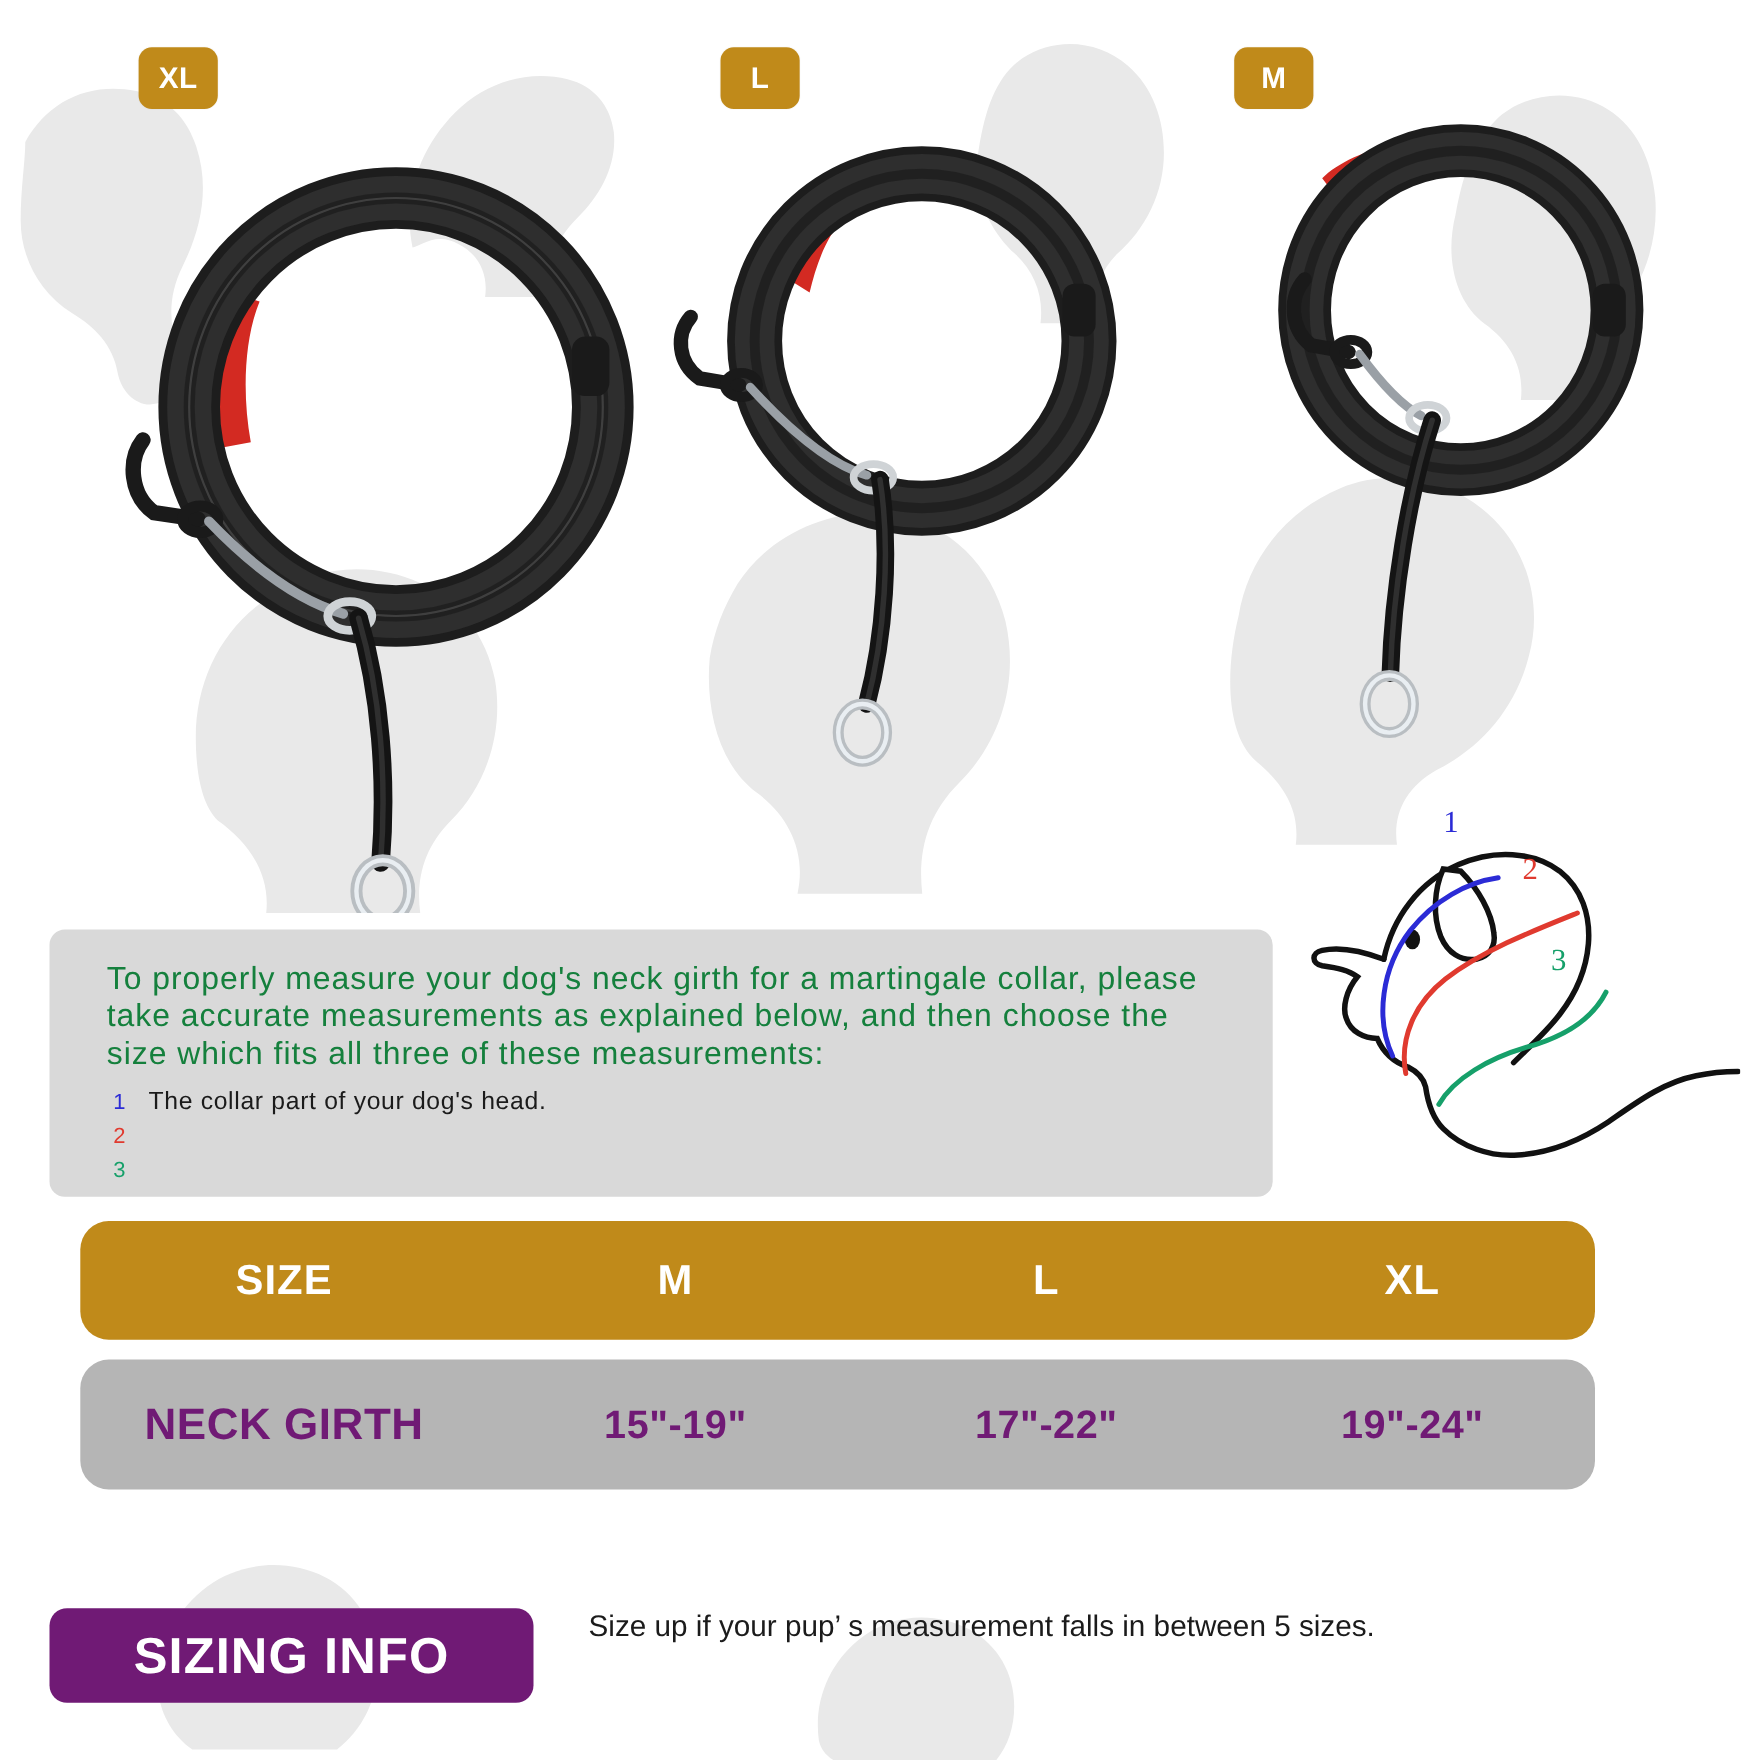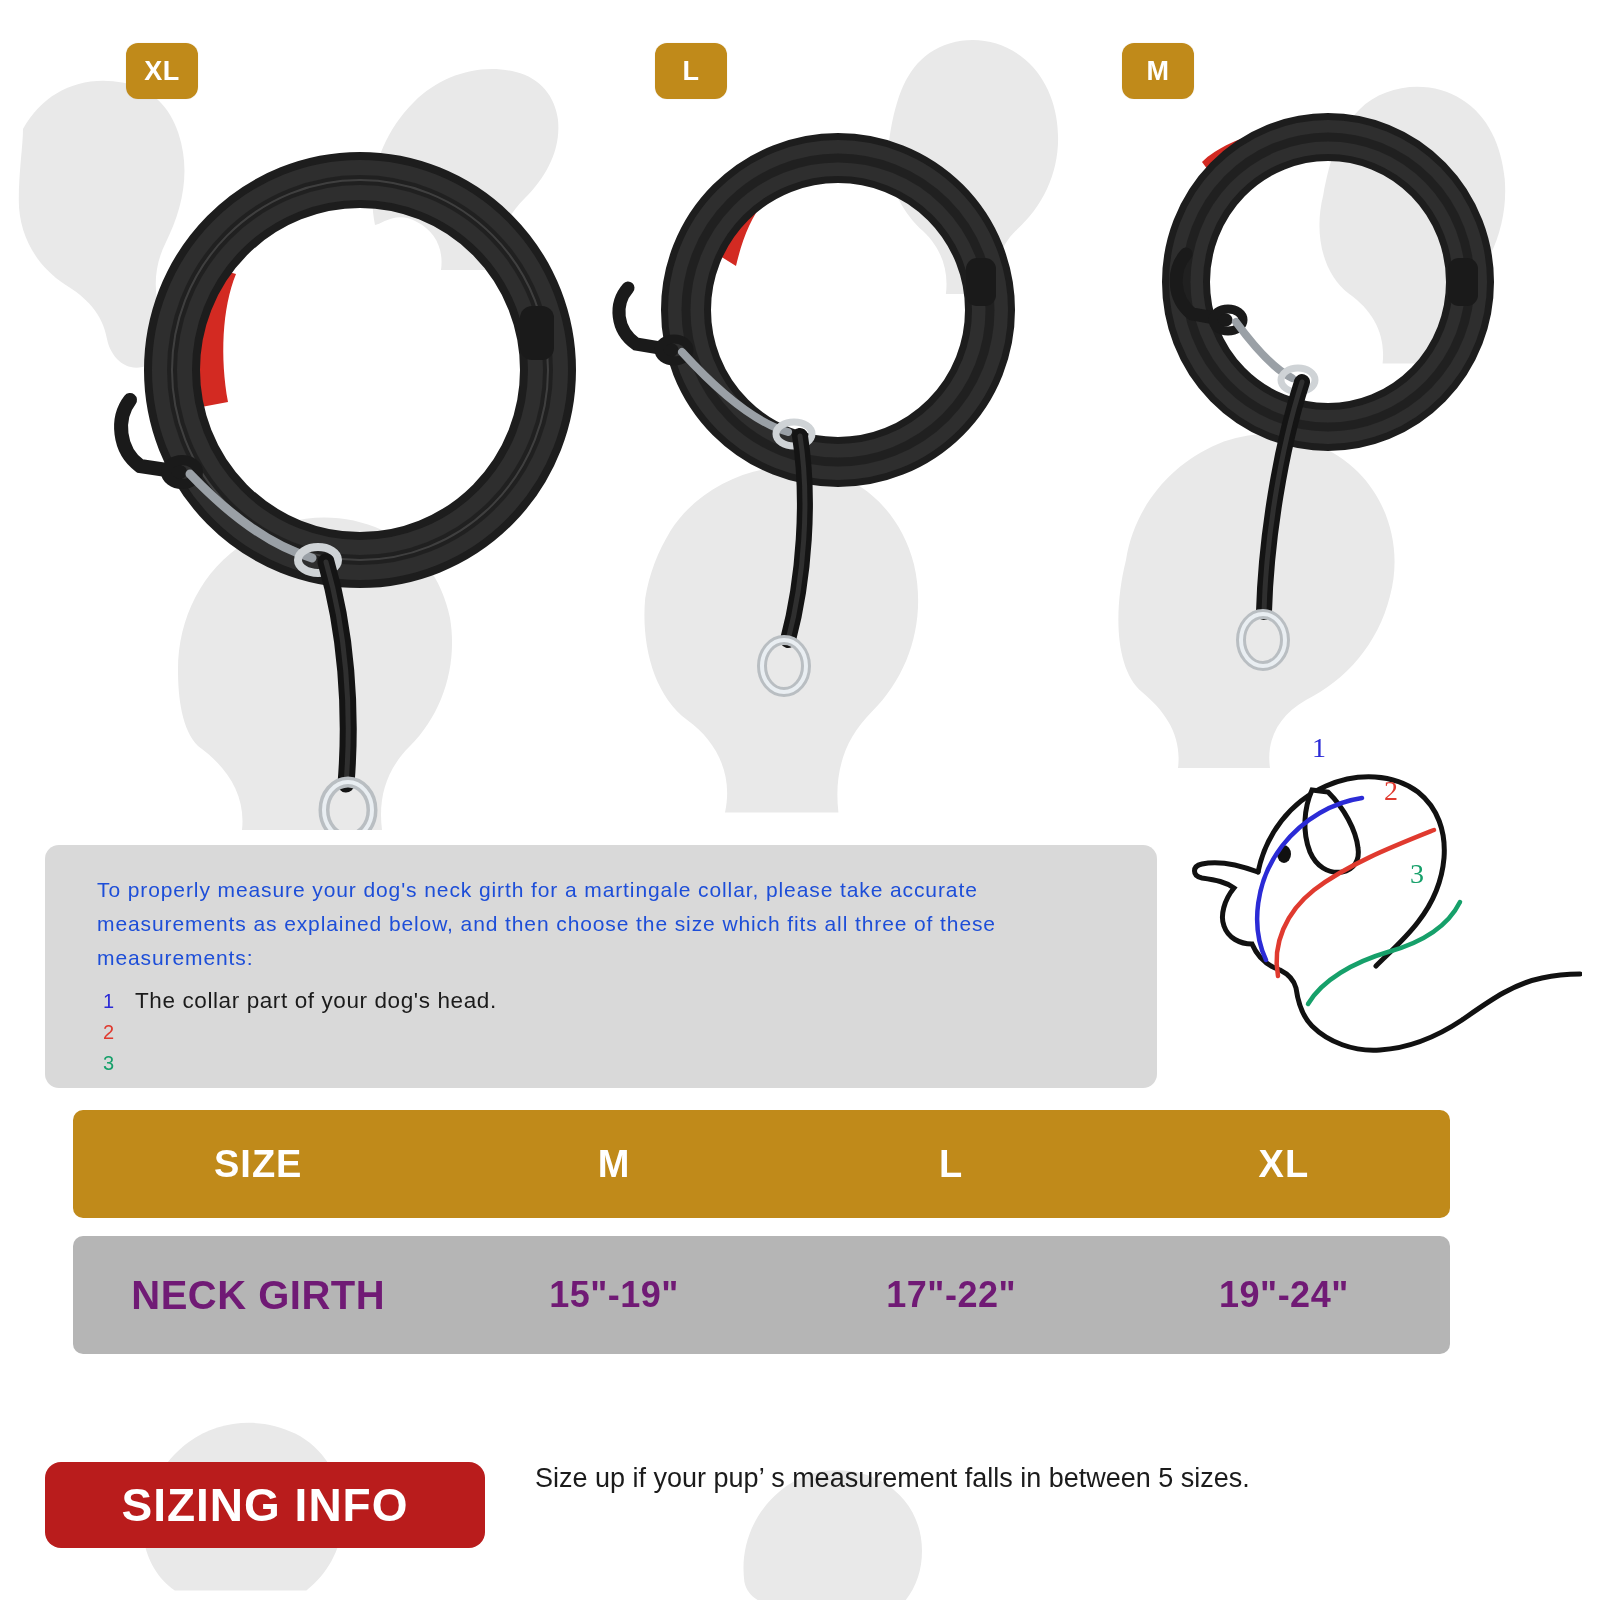--- a/index.html
+++ b/index.html
@@ -64,24 +64,24 @@
     top: 845px;
     width: 1112px;
     height: 243px;
     background: #d9d9d9;
     border-radius: 14px;
     z-index: 3;
     box-sizing: border-box;
     padding: 28px 34px 10px 52px;
   }
   .info-intro {
-    font-size: 21px;
+    font-size: 29px;
     line-height: 34px;
     letter-spacing: 0.9px;
-    color: #1d4ed8;
+    color: #15803d;
     font-weight: 500;
     margin: 0;
   }
   .info-list {
     margin: 10px 0 0 0;
     padding: 0;
     list-style: none;
   }
   .info-list li {
     display: flex;
@@ -124,21 +124,21 @@
   .table-wrap {
     position: absolute;
     left: 45px;
     top: 1110px;
     width: 1405px;
     z-index: 3;
   }
   .row {
     display: flex;
     align-items: center;
-    border-radius: 10px;
+    border-radius: 26px;
     box-sizing: border-box;
     margin-left: 28px;
   }
   .row-head {
     background: #c08a1a;
     height: 108px;
     color: #ffffff;
   }
   .row-body {
     background: #b5b5b5;
@@ -158,21 +158,21 @@
   .row-body .cell { font-size: 36px; letter-spacing: 0.5px; }
   .row-body .c0 { font-size: 40px; }
 
   
   .sizing-badge {
     position: absolute;
     left: 45px;
     top: 1462px;
     width: 440px;
     height: 86px;
-    background: #b91c1c;
+    background: #701a75;
     border-radius: 16px;
     display: flex;
     align-items: center;
     justify-content: center;
     z-index: 3;
   }
   .sizing-badge span {
     color: #ffffff;
     font-weight: bold;
     font-size: 46px;

